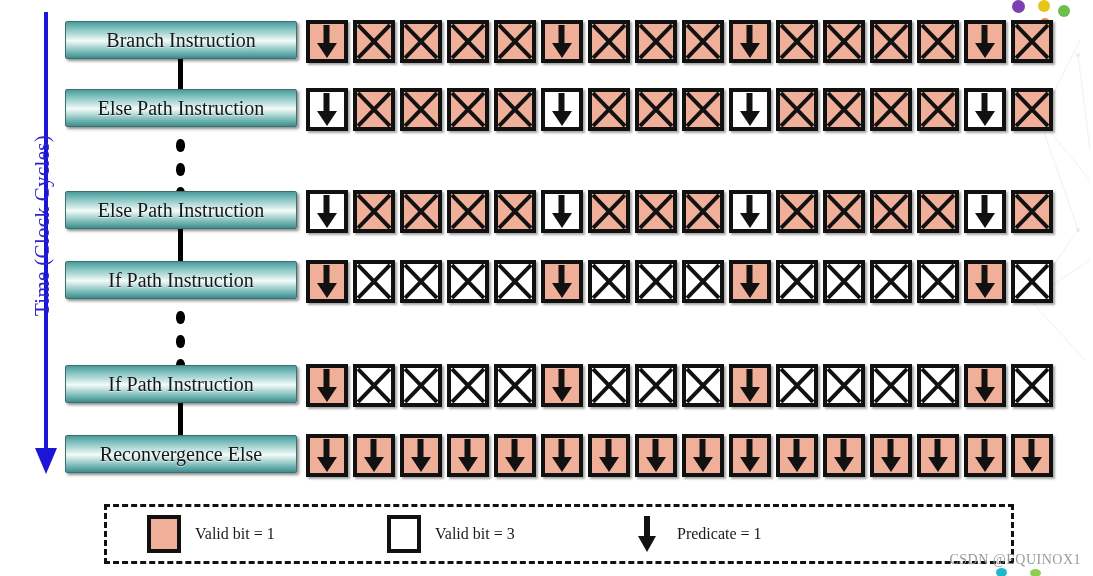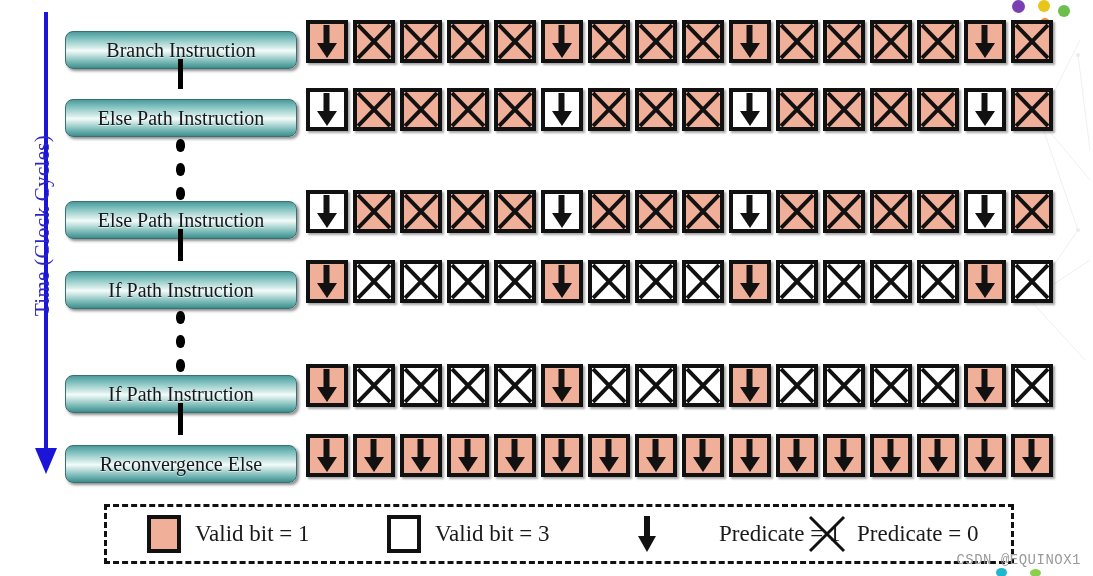--- a/index.html
+++ b/index.html
@@ -73,35 +73,34 @@
     top: 0;
     width: 238px;
     height: 490px;
   }
   .lbl-box {
     position: absolute;
     left: 3px;
     width: 232px;
     height: 38px;
     border: 1px solid #3b6f70;
-    border-radius: 8px;
+    border-radius: 2px;
     box-sizing: border-box;
     background: linear-gradient(to bottom,
         #4c9a9b 0%,
         #79bdbb 16%,
         #cfe9e6 42%,
         #f3fbfa 52%,
         #bcdedb 66%,
         #6fb3b1 85%,
         #3e8e8f 100%);
     box-shadow: 2px 2px 3px rgba(0,0,0,.45);
     display: flex;
     align-items: center;
     justify-content: center;
-    margin-top: 10px;
   }
   .lbl-box span {
     font-size: 20px;
     color: #16171a;
     font-family: "Liberation Serif", serif;
     text-shadow: 0 1px 0 rgba(255,255,255,.55);
     white-space: nowrap;
   }
   .connector {
     position: absolute;
@@ -172,34 +171,34 @@
     background: #fff;
     margin-right: 14px;
   }
   .lg-swatch.pink { background: #f0af99; }
   .lg-glyph {
     width: 40px;
     height: 40px;
     margin-right: 10px;
   }
   .legend-item span {
-    font-size: 23px;
+    font-size: 16px;
     color: #1a1a1a;
     font-family: "Liberation Serif", serif;
     white-space: nowrap;
   }
 
   
   .watermark {
     position: absolute;
     right: 12px;
     bottom: 8px;
     font-size: 14px;
     color: #9a9a9a;
-    font-family: Liberation Mono, monospace;
+    font-family: Liberation Serif, serif;
     letter-spacing: .5px;
   }
 </style>
 </head>
 <body>
 
 <div class="bg-art">
   <div class="dot" style="left:1012px;top:0px;width:13px;height:13px;background:#7a3fb0;"></div>
   <div class="dot" style="left:1038px;top:0px;width:12px;height:12px;background:#e8c516;"></div>
   <div class="dot" style="left:1058px;top:5px;width:12px;height:12px;background:#6cbf4a;"></div>
@@ -854,29 +853,22 @@
 
 <div class="legend" id="legend">
     <div class="legend-item" style="position: absolute; left: 40px;">
       <div class="lg-swatch pink"></div>
       <span>Valid bit = 1</span>
     </div>
     <div class="legend-item" style="position: absolute; left: 280px;">
       <div class="lg-swatch"></div>
       <span>Valid bit = 3</span>
     </div>
-    <div class="legend-item" style="position: absolute; left: 520px; gap: 42px;">
+    <div class="legend-item" style="position: absolute; left: 520px;">
       <svg class="lg-glyph" viewBox="0 0 34 40">
         <rect x="14" y="2" width="6" height="23" fill="#111"></rect>
         <polygon points="8,22 26,22 17,38" fill="#111"></polygon>
       </svg>
       <span>Predicate = 1</span>
     </div>
-    <div class="legend-item" style="position: absolute; left: 700px;">
-      <svg class="lg-glyph" viewBox="0 0 40 40">
-        <line x1="3" y1="3" x2="37" y2="37" stroke="#111" stroke-width="3"></line>
-        <line x1="37" y1="3" x2="3" y2="37" stroke="#111" stroke-width="3"></line>
-      </svg>
-      <span>Predicate = 0</span>
-    </div>
   </div>
 
 <div class="watermark">CSDN @EQUINOX1</div>
 
 </body></html>

